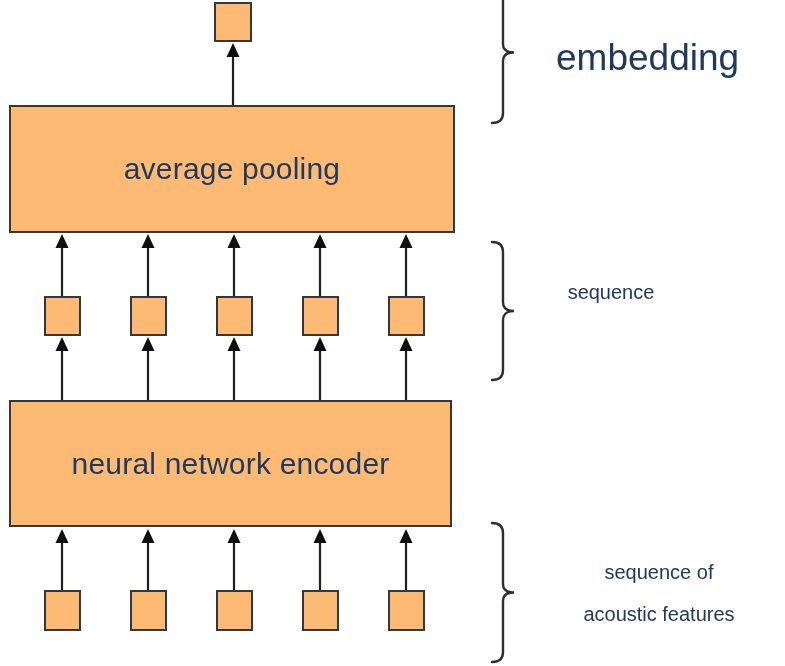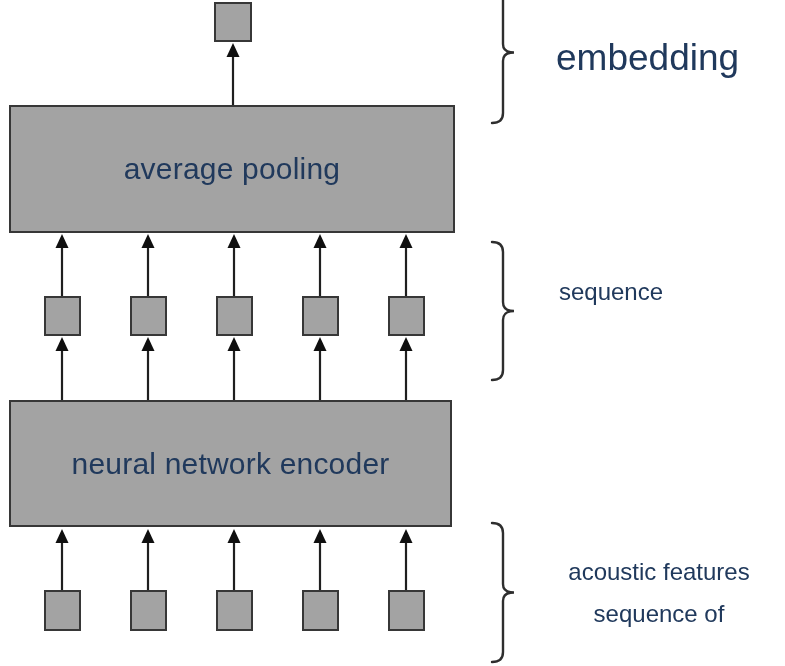--- a/index.html
+++ b/index.html
@@ -15,37 +15,37 @@
     position: absolute;
     left: 0; top: 0;
     width: 785px; height: 666px;
     pointer-events: none;
   }
   .overlay line { stroke: #1f1f1f; stroke-width: 2.2; }
   .overlay polygon { fill: #0f0f0f; }
   .overlay .brace { fill: none; stroke: #2e2e2e; stroke-width: 2.4; stroke-linecap: round; }
   .box {
     position: absolute;
-    background: #a3a3a3;
+    background: #fdba74;
     border: 2px solid #373737;
     box-sizing: border-box;
   }
   .block {
     display: flex;
     align-items: center;
     justify-content: center;
     color: #20395c;
     font-size: 30px;
     letter-spacing: 0.2px;
   }
   .sbox { width: 37px; height: 40px; }
   .label {
     position: absolute;
     color: #20395c;
-    font-size: 24px;
+    font-size: 20px;
   }
   .label.center { text-align: center; }
 </style>
 </head>
 <body>
 
 <div class="canvas">
 
   <svg class="overlay" id="overlay" viewBox="0 0 785 666" xmlns="http://www.w3.org/2000/svg">
     <path class="brace" d="M 492,-18 Q 503,-18 503,-8 L 503,44 Q 503,52.5 514,52.5 Q 503,52.5 503,61 L 503,113 Q 503,123 492,123"></path>
@@ -141,17 +141,17 @@
 
   <div class="label" style="left:544px; top:37px; font-size:37px;margin-left:12px;">
     <div>embedding</div>
   </div>
 
   <div class="label center" style="left:526px; top:271px; width:170px; line-height:42px;">
     <div>sequence</div>
   </div>
 
   <div class="label center" style="left:536px; top:551px; width:246px; line-height:42px;">
+    <div>sequence of</div>
     <div>acoustic features</div>
-    <div>sequence of</div>
   </div>
 
 </div>
 
 </body></html>

